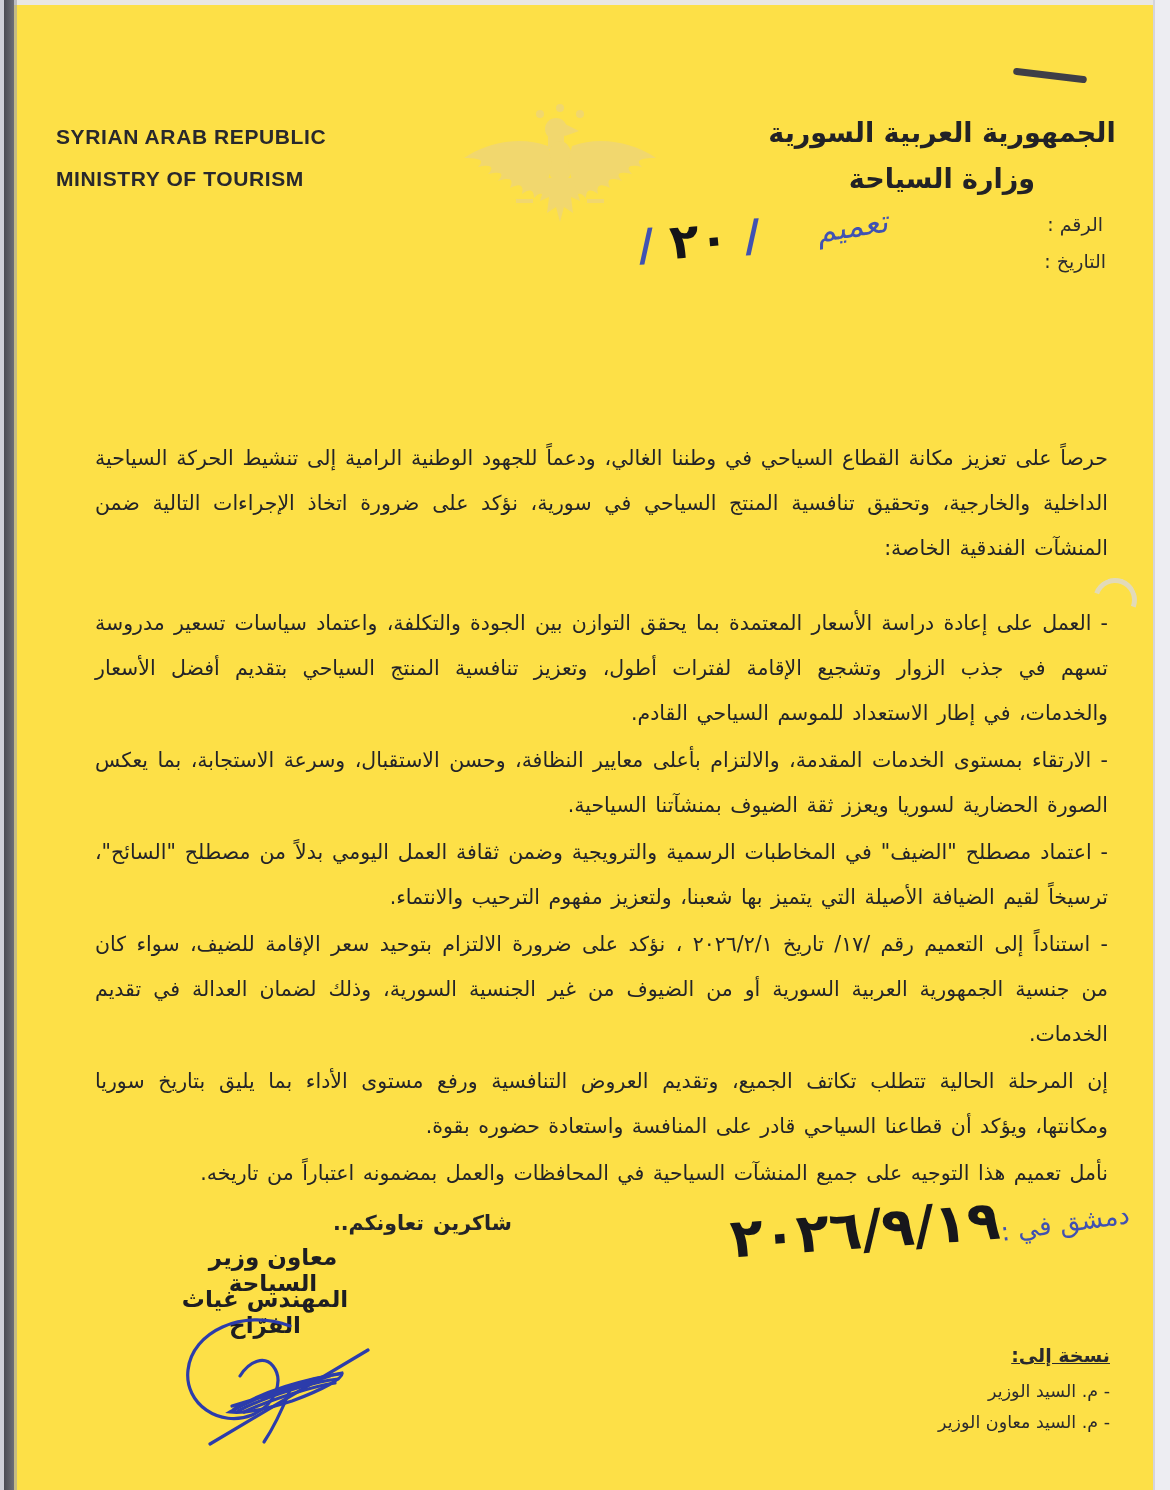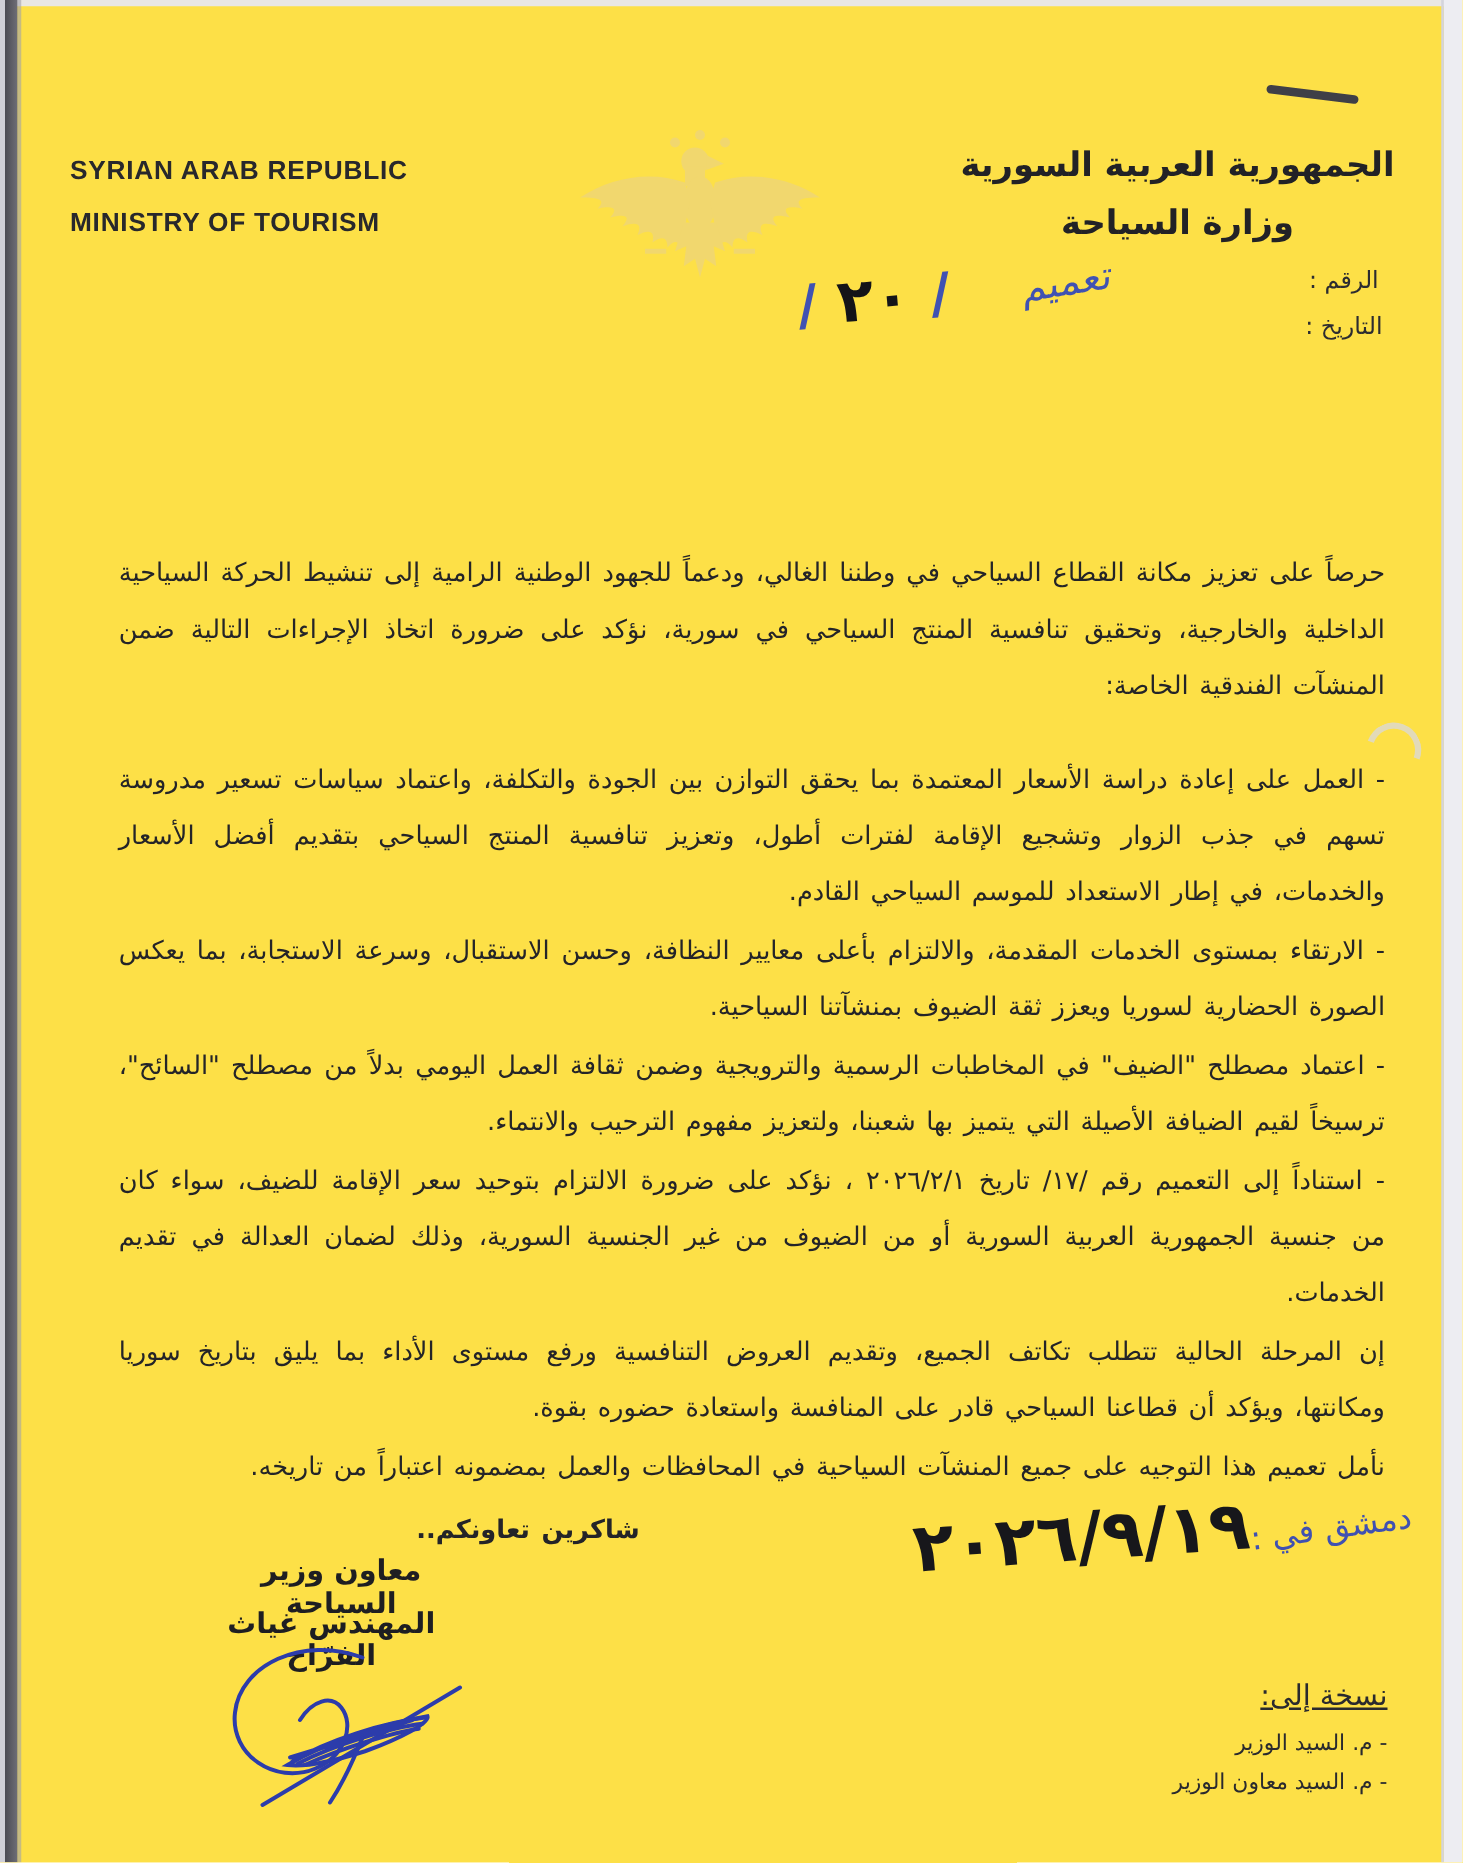--- a/index.html
+++ b/index.html
@@ -43,21 +43,21 @@
   .closing2{margin-top:2px;text-align:right;}
   .thanks{margin-top:5px;font-weight:bold;text-align:right;padding-left:238px;text-align-last:left;}
   
   .place{position:absolute;left:1000px;top:1208px;direction:rtl;color:#4051b1;font-size:26px;transform:rotate(-8deg);white-space:nowrap;}
   .bigdate{position:absolute;left:730px;top:1198px;direction:ltr;font-size:54px;font-weight:bold;letter-spacing:2px;color:#17171b;transform:rotate(-4deg);white-space:nowrap;}
   .sig-title{position:absolute;left:166px;top:1226px;width:214px;text-align:center;direction:rtl;font-weight:bold;font-size:23px;color:#1e1e22;margin-top:18px;}
   .sig-name{position:absolute;left:148px;top:1286px;width:234px;text-align:center;direction:rtl;font-weight:bold;font-size:23px;color:#1e1e22;}
   .sig-svg{position:absolute;left:172px;top:1312px;}
   
   .copies{position:absolute;right:60px;top:1344px;direction:rtl;text-align:right;color:#2a2a2e;}
-  .copies-label{font-weight:normal;font-size:23px;text-decoration:underline;margin-bottom:10px;}
+  .copies-label{font-weight:bold;font-size:19px;text-decoration:underline;margin-bottom:10px;}
   .copies-item{font-size:17.5px;line-height:31px;}
 </style>
 </head>
 <body>
 
 <div class="page">
 
   <div class="edge-top"></div>
   <div class="edge-left-outer"></div>
   <div class="edge-left-dark"></div>

